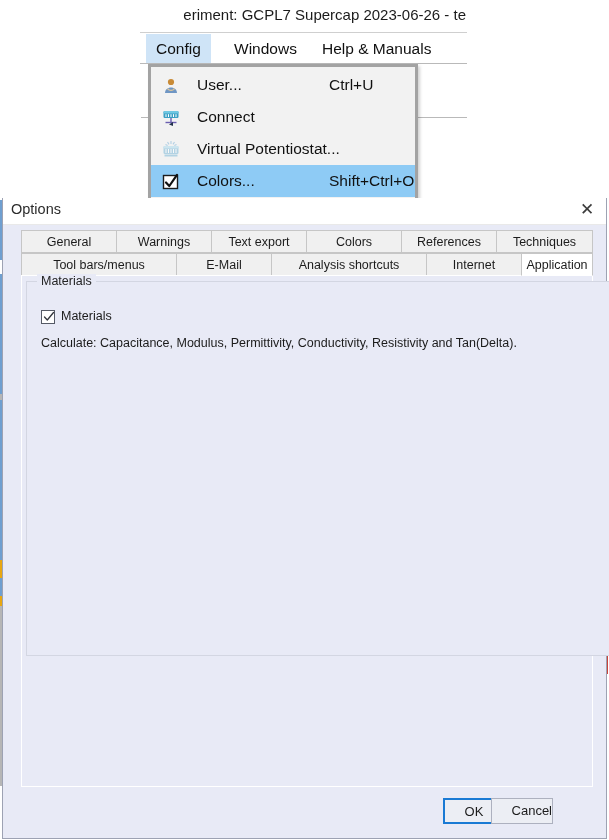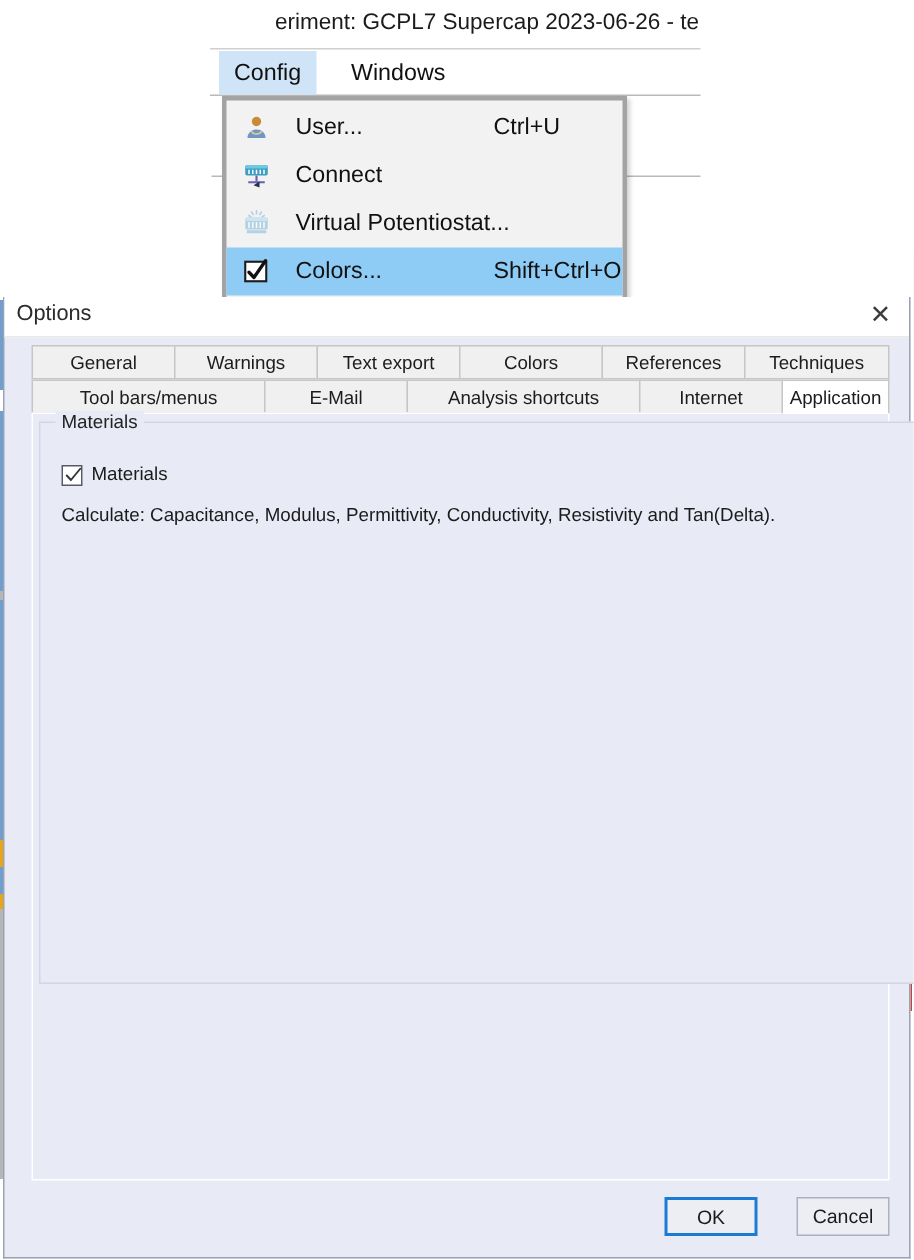--- a/index.html
+++ b/index.html
@@ -330,32 +330,33 @@
     color: #1b1b1b;
     background: #eceef4;
     border: 1px solid #adb1bf;
     box-sizing: border-box;
     cursor: default;
   }
   .dlg-button.default {
     border: 2px solid #1a7ad4;
   }
   #btn-ok { left: 440px; }
-  #btn-cancel { left: 528px; }
+  #btn-cancel { left: 488px; text-align: right; }
 </style>
 </head>
 <body>
 
 <div id="bg-app">
   <div id="bg-app-title">eriment: GCPL7 Supercap 2023-06-26 - te</div>
   <div id="bg-app-titlesep"></div>
 
   <div id="menubar">
     <div class="menubar-item active" id="menubar-config">Config</div>
     <div class="menubar-item" id="menubar-windows">Windows</div>
+    <div class="menubar-item" id="menubar-help">Help &amp; Manuals</div>
   </div>
 
   <div id="bg-content-1"></div>
   <div id="bg-content-2">
     <div id="bg-panel-blue"></div>
     <div id="bg-inner-box"></div>
     <div id="bg-inner-fill"></div>
   </div>
 </div>
 

